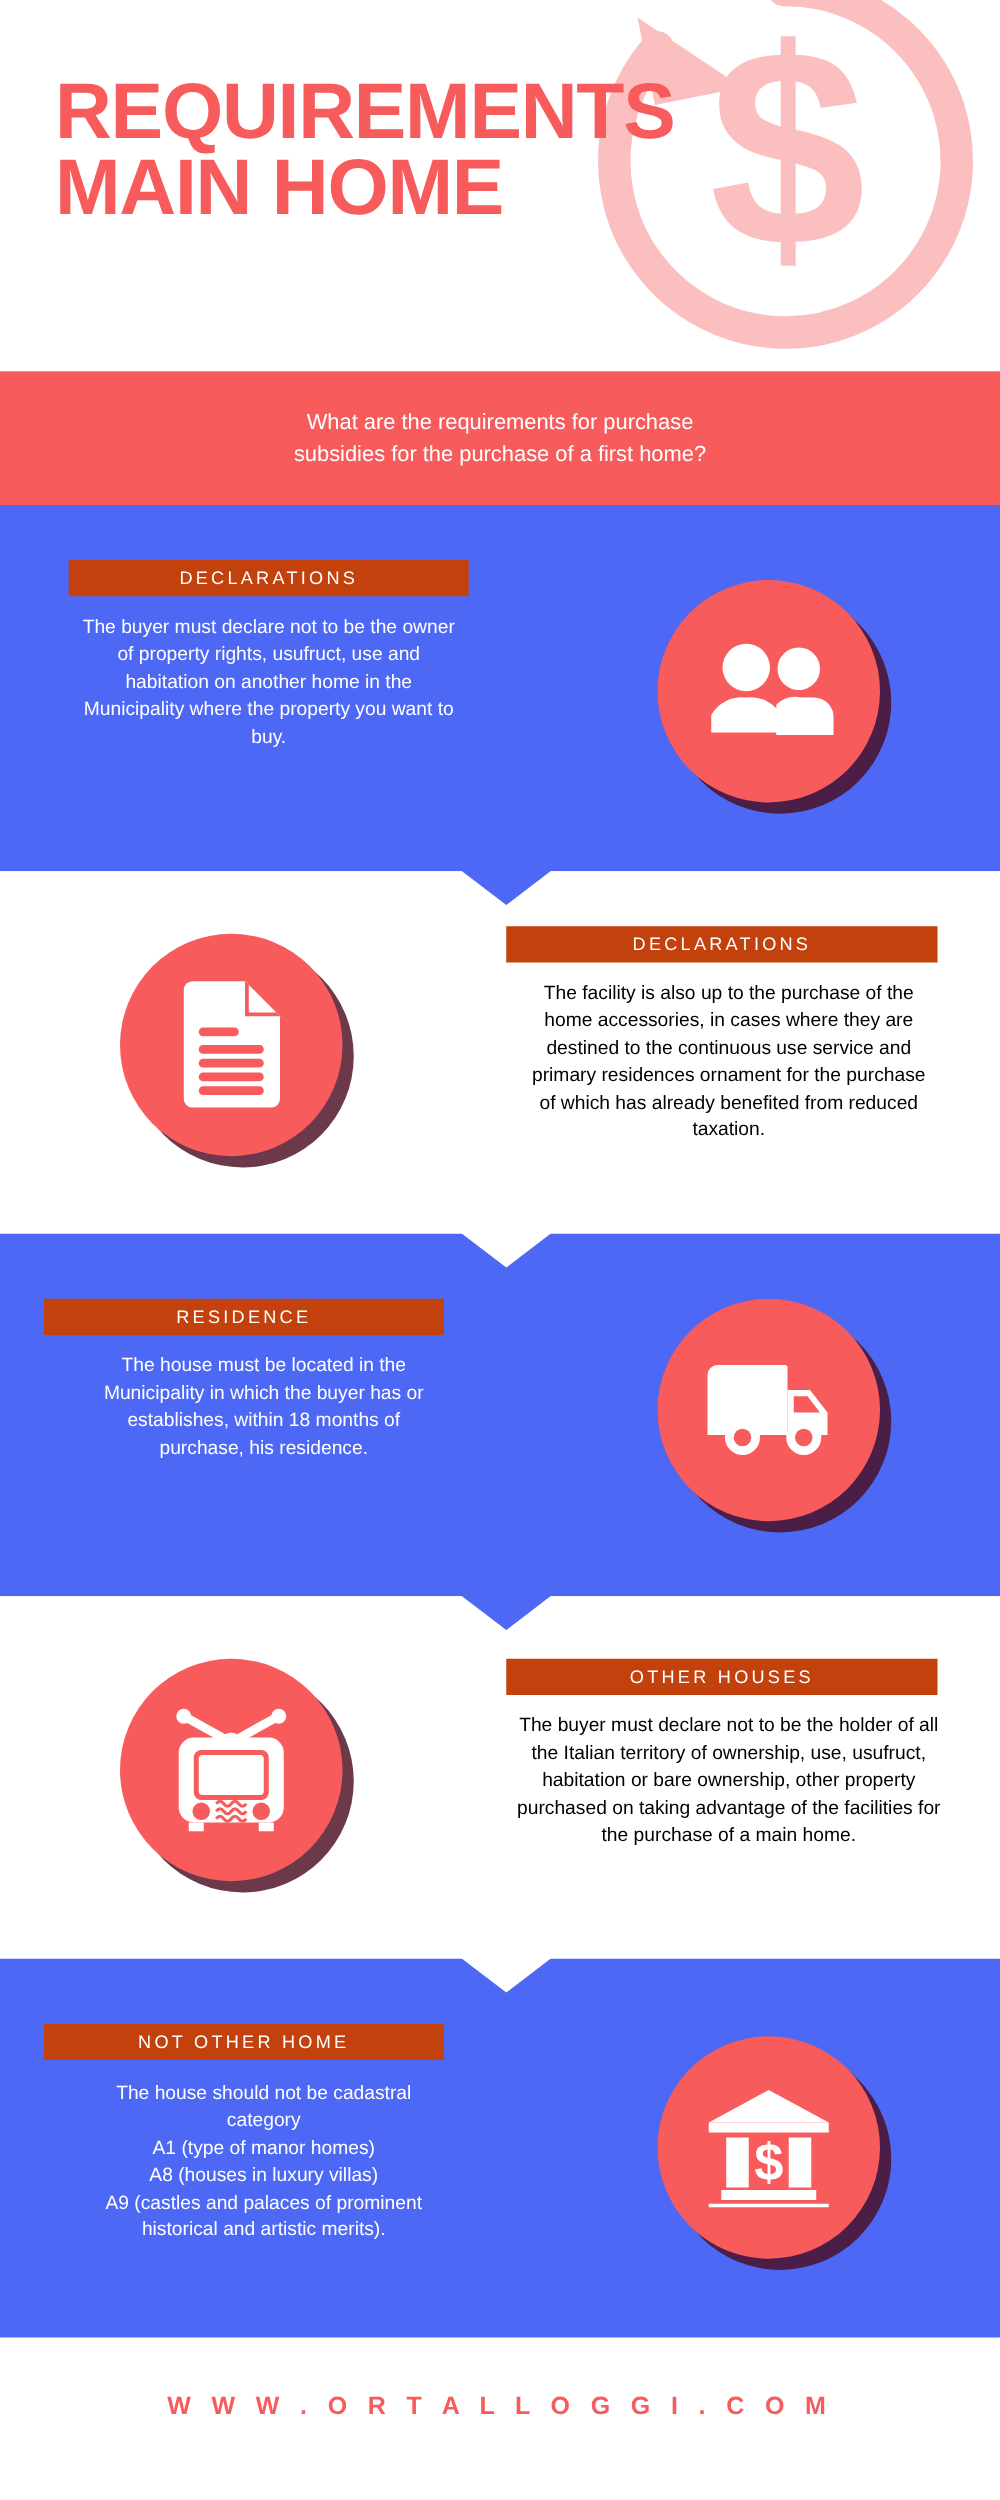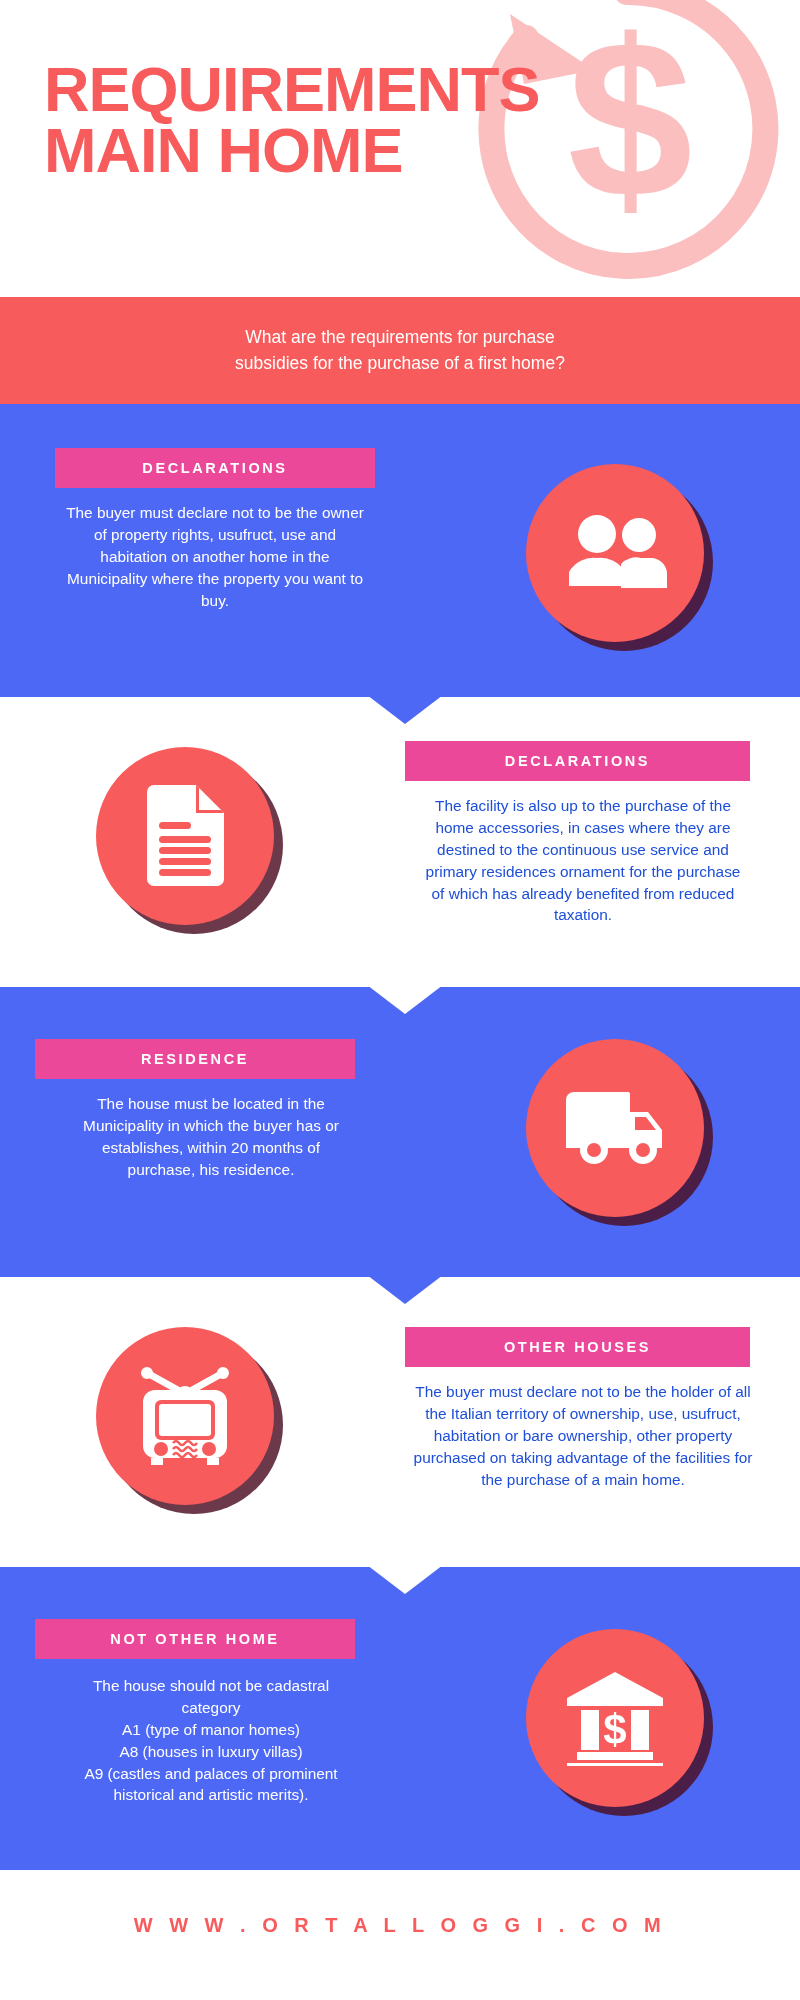--- a/index.html
+++ b/index.html
@@ -90,39 +90,39 @@
     width:800px;
     height:100%;
   }
   .col-text { width:430px; position:relative; }
   .col-icon { width:370px; position:relative; display:flex; align-items:center; justify-content:center; }
 
   .row.icon-left .col-text { order:2; }
   .row.icon-left .col-icon { order:1; }
 
   .label-chip {
-    background:#ec4899;
+    background:#c2410c;
     color:#ffffff;
     font-size:14.5px;
-    font-weight:bold;
+    font-weight:normal;
     letter-spacing:2.6px;
     text-align:center;
     display:flex;
     align-items:center;
     justify-content:center;
-    height:40px;
+    height:29px;
   }
   .body-text {
     font-size:15.4px;
     line-height:1.42;
     text-align:center;
     white-space:pre-line;
   }
   .body-text.on-blue { color:#ffffff; }
-  .body-text.on-white { color:#1d4ed8; }
+  .body-text.on-white { color:#000000; }
 
   
   .circle-wrap { position:relative; width:178px; height:178px; }
   .circle-shadow {
     position:absolute;
     left:9px; top:9px;
     width:178px; height:178px;
     border-radius:50%;
     background:#4a0d22;
     opacity:0.82;
@@ -232,21 +232,21 @@
     </div>
     <div class="notch white-notch"></div>
   </div>
 
   <div class="section blue" style="height:290px;">
     <div class="row" style="padding-top:52px;">
       <div class="col-text">
         <div class="label-chip" style="margin:0 75px 0 35px;">RESIDENCE</div>
         <div class="body-text on-blue" style="padding:14px 48px 0 40px;">The house must be located in the
 Municipality in which the buyer has or
-establishes, within 20 months of
+establishes, within 18 months of
 purchase, his residence.</div>
       </div>
       <div class="col-icon">
         <div class="circle-wrap" style="margin-top:0px;">
           <div class="circle-shadow"></div>
           <div class="circle">
             <svg width="106" height="80" viewBox="0 0 106 80">
               <path d="M4 12 a8 8 0 0 1 8-8 h54 a2 2 0 0 1 2 2 v54 h-64 z" fill="#fff"></path>
               <path d="M68 24 h18 l14 18 v18 h-32 z" fill="#fff"></path>
               <path d="M73 29 h11 l10 13 h-21 z" fill="#f85b5b"></path>

